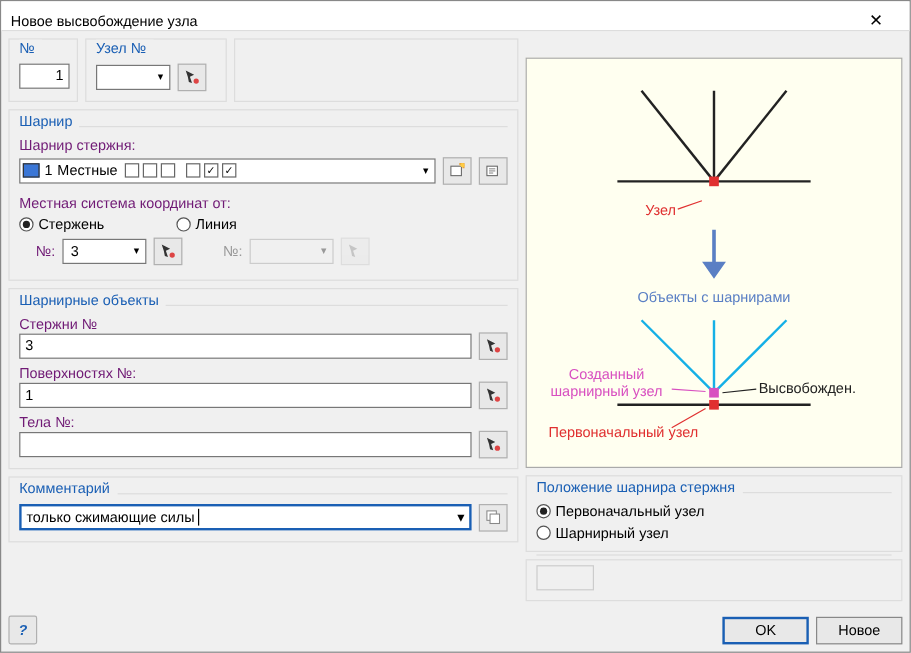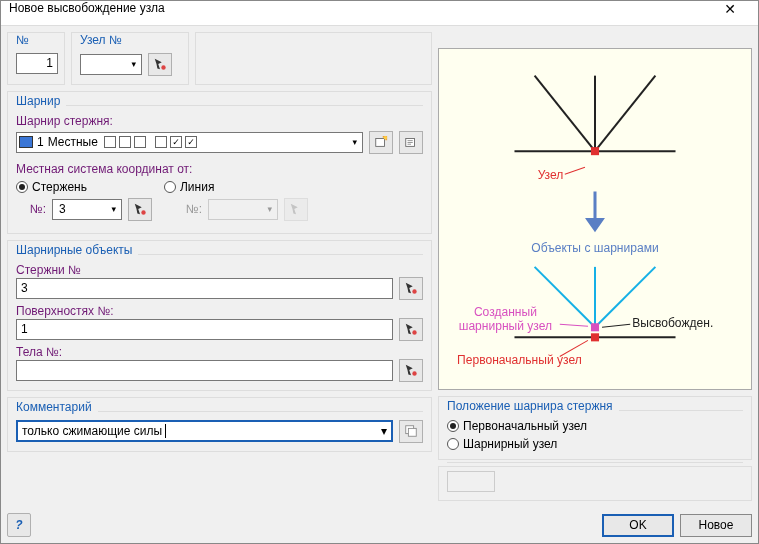--- a/index.html
+++ b/index.html
@@ -1,17 +1,17 @@
 <!DOCTYPE html>
 <html><head>
 <meta charset="utf-8">
 <style>
 * { box-sizing: border-box; margin: 0; padding: 0; font-family: "Segoe UI", Tahoma, sans-serif; font-size: 12px; }
 body { background: #f0f0f0; width: 759px; height: 544px; border: 1px solid #888; display: flex; flex-direction: column; }
-.titlebar { background: #fff; height: 28px; display: flex; align-items: flex-start; padding: 0 8px; border-bottom: 1px solid #ddd; }
+.titlebar { background: #fff; height: 28px; display: flex; align-items: flex-end; padding: 0 8px; border-bottom: 1px solid #ddd; }
 .titlebar .title { flex: 1; }
 .close-btn { width: 40px; text-align: center; font-size: 14px; cursor: pointer; }
 .content { flex: 1; display: flex; padding: 6px; gap: 6px; }
 .left-col { width: 425px; display: flex; flex-direction: column; gap: 6px; }
 .right-col { flex: 1; display: flex; flex-direction: column; gap: 6px; }
 .groupbox { border: 1px solid #ddd; background: #f0f0f0; padding: 4px 8px 8px 8px; }
 .grouptitle { color: #1a5fb4; font-size: 12px; margin-bottom: 4px; position: relative; top: -2px; background: #f0f0f0; display: inline-block; padding-right: 6px; }
 .group-header-line { border-top: 1px solid #ddd; margin-top: -9px; margin-bottom: 8px; }
 .row { display: flex; align-items: center; gap: 6px; margin-bottom: 4px; }
 .label { color: #701a75; }
@@ -105,21 +105,21 @@
         <span class="icon-btn">
             <svg viewBox="0 0 16 16">
               <rect x="2" y="4" width="10" height="9" fill="#fff" stroke="#666"></rect>
               <rect x="4" y="6" width="6" height="1" fill="#888"></rect>
               <rect x="4" y="8" width="6" height="1" fill="#888"></rect>
               <rect x="4" y="10" width="4" height="1" fill="#888"></rect>
             </svg>
           </span>
       </div>
       <div class="label" style="margin-top:8px">Местная система координат от:</div>
-      <div class="row" style="margin-top:4px;gap:77px">
+      <div class="row" style="margin-top:4px;gap:60px">
         <span class="radio">
             <span class="radio-dot checked"></span>
             <span>Стержень</span>
           </span>
         <span class="radio">
             <span class="radio-dot"></span>
             <span>Линия</span>
           </span>
       </div>
       <div class="row" style="gap:20px">

